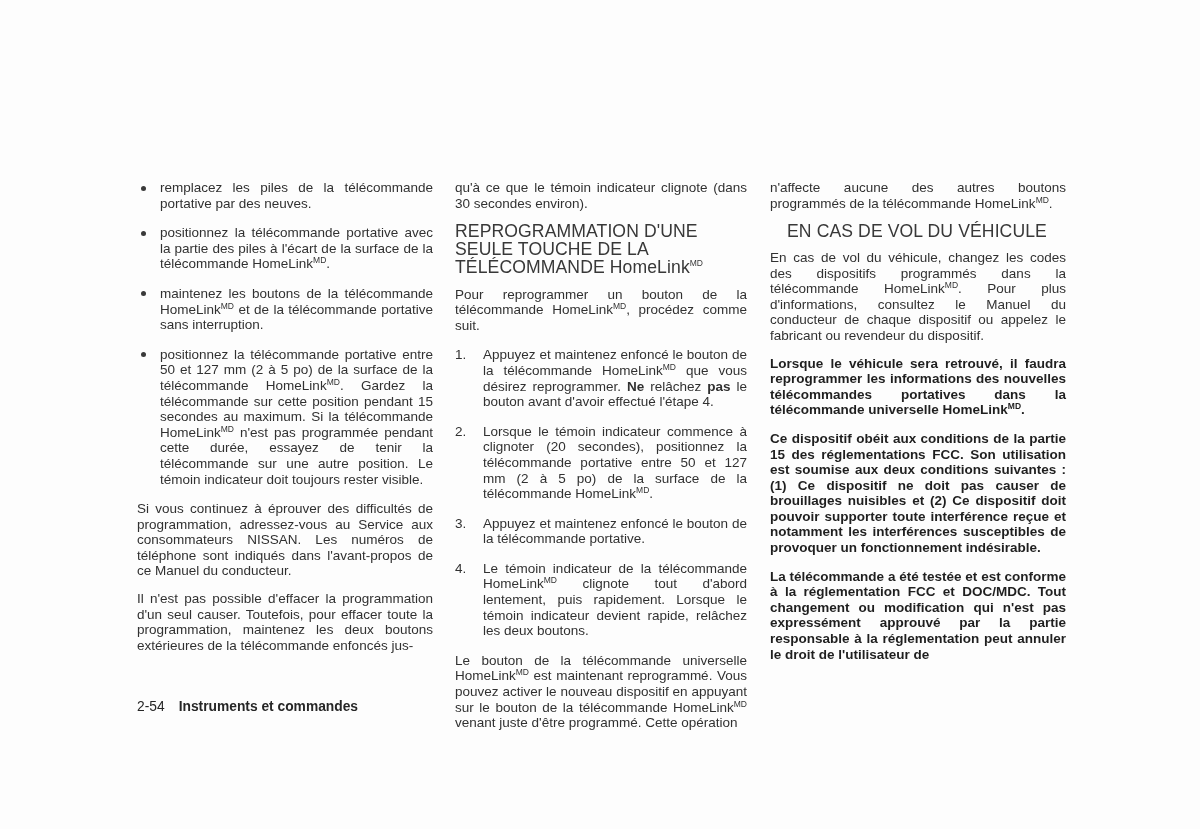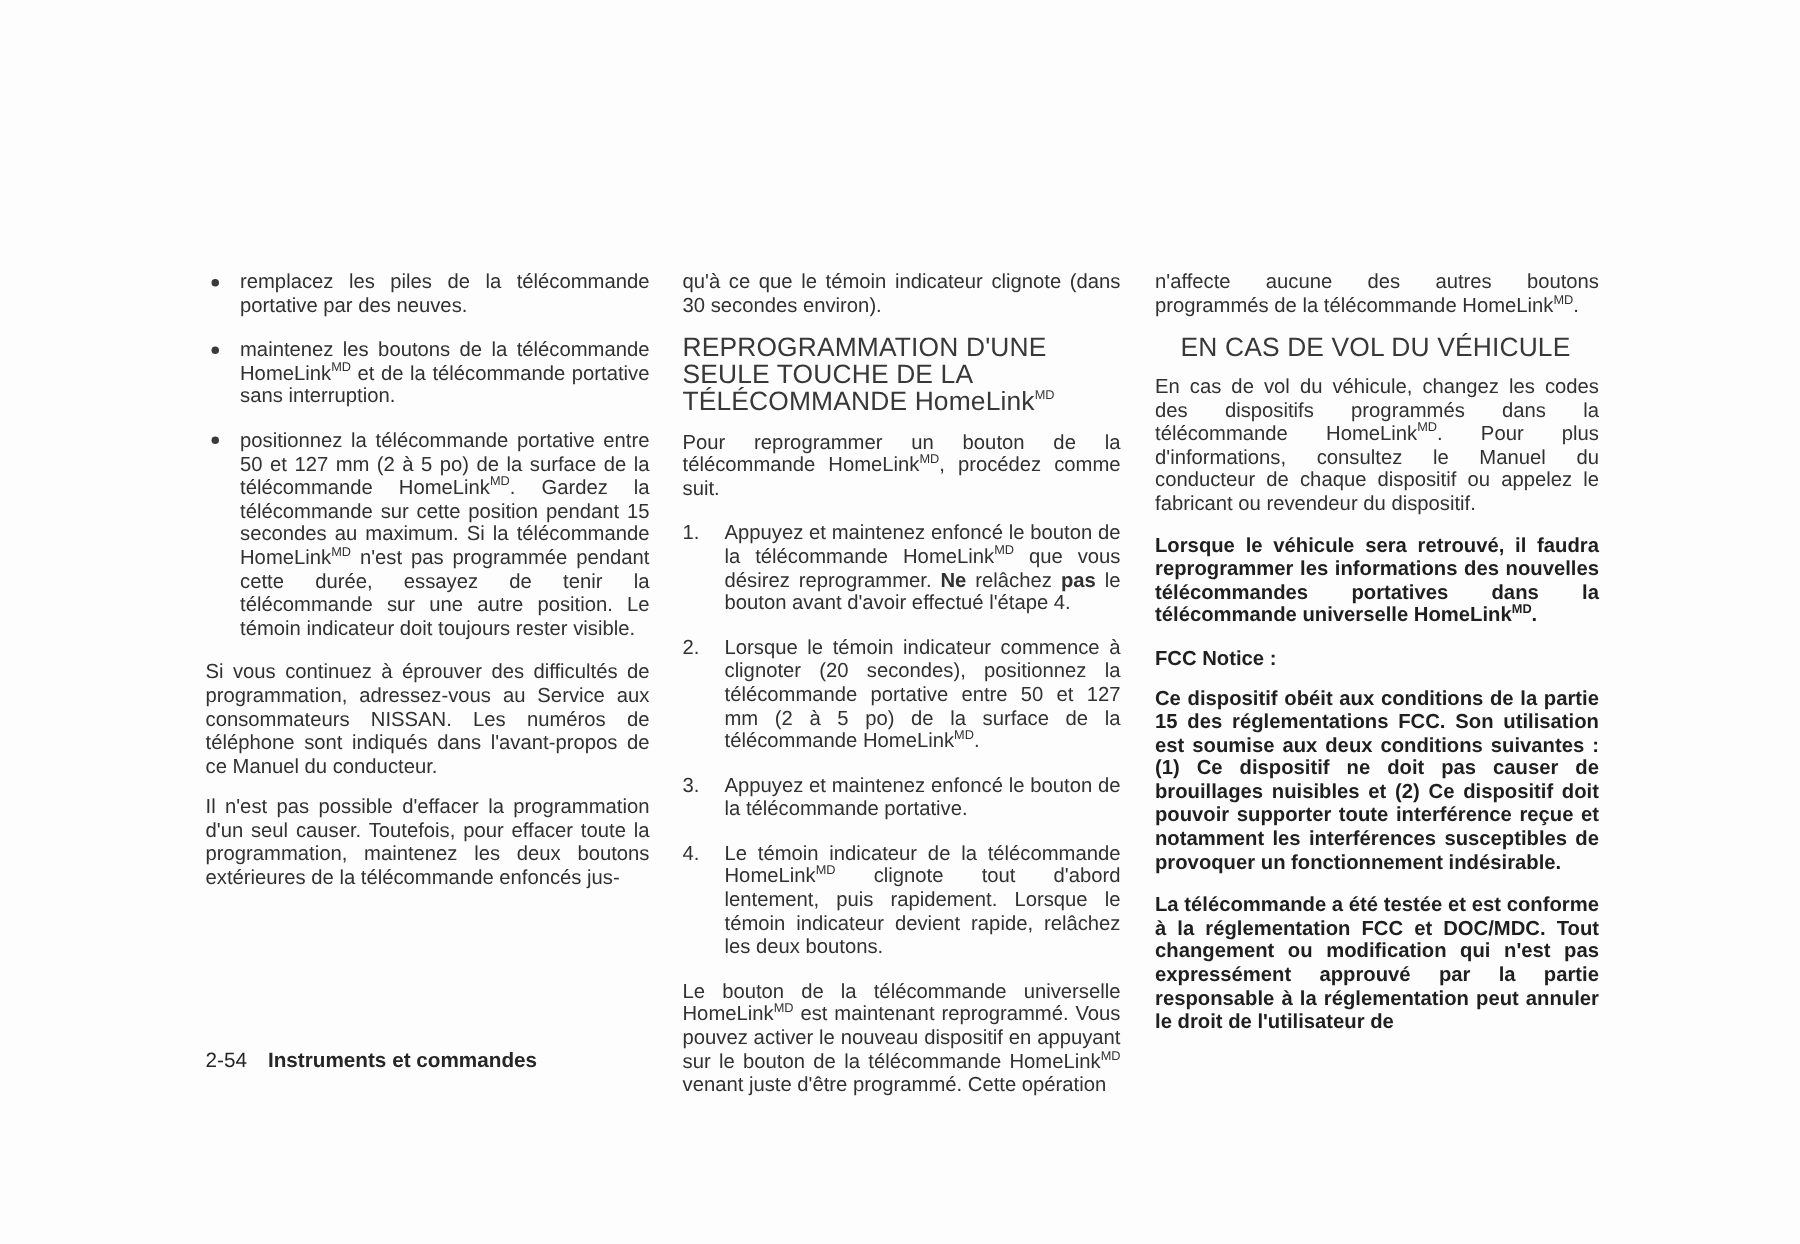--- a/index.html
+++ b/index.html
@@ -83,20 +83,21 @@
 </style>
 </head>
 <body>
 
 <div class="page">
   <div class="columns">
 
     <div class="col col-1">
       <ul class="bullets">
         <li>remplacez les piles de la télécommande portative par des neuves.</li>
+        <li>positionnez la télécommande portative avec la partie des piles à l'écart de la surface de la télécommande HomeLink<sup>MD</sup>.</li>
         <li>maintenez les boutons de la télécommande HomeLink<sup>MD</sup> et de la télécommande portative sans interruption.</li>
         <li>positionnez la télécommande portative entre 50 et 127 mm (2 à 5 po) de la surface de la télécommande HomeLink<sup>MD</sup>. Gardez la télécommande sur cette position pendant 15 secondes au maximum. Si la télécommande HomeLink<sup>MD</sup> n'est pas programmée pendant cette durée, essayez de tenir la télécommande sur une autre position. Le témoin indicateur doit toujours rester visible.</li>
       </ul>
       <p>Si vous continuez à éprouver des difficultés de programmation, adressez-vous au Service aux consommateurs NISSAN. Les numéros de téléphone sont indiqués dans l'avant-propos de ce Manuel du conducteur.</p>
       <p>Il n'est pas possible d'effacer la programmation d'un seul causer. Toutefois, pour effacer toute la programmation, maintenez les deux boutons extérieures de la télécommande enfoncés jus-</p>
     </div>
 
     <div class="col col-2">
       <p>qu'à ce que le témoin indicateur clignote (dans 30 secondes environ).</p>
       <h2>REPROGRAMMATION D'UNE SEULE TOUCHE DE LA TÉLÉCOMMANDE HomeLink<sup>MD</sup></h2>
@@ -120,21 +121,20 @@
         </li>
       </ol>
       <p>Le bouton de la télécommande universelle HomeLink<sup>MD</sup> est maintenant reprogrammé. Vous pouvez activer le nouveau dispositif en appuyant sur le bouton de la télécommande HomeLink<sup>MD</sup> venant juste d'être programmé. Cette opération</p>
     </div>
 
     <div class="col col-3">
       <p>n'affecte aucune des autres boutons programmés de la télécommande HomeLink<sup>MD</sup>.</p>
       <h2>EN CAS DE VOL DU VÉHICULE</h2>
       <p>En cas de vol du véhicule, changez les codes des dispositifs programmés dans la télécommande HomeLink<sup>MD</sup>. Pour plus d'informations, consultez le Manuel du conducteur de chaque dispositif ou appelez le fabricant ou revendeur du dispositif.</p>
       <p class="bold-para">Lorsque le véhicule sera retrouvé, il faudra reprogrammer les informations des nouvelles télécommandes portatives dans la télécommande universelle HomeLink<sup>MD</sup>.</p>
-      <p class="fcc-label">FCC Notice :</p>
       <p class="bold-para">Ce dispositif obéit aux conditions de la partie 15 des réglementations FCC. Son utilisation est soumise aux deux conditions suivantes : (1) Ce dispositif ne doit pas causer de brouillages nuisibles et (2) Ce dispositif doit pouvoir supporter toute interférence reçue et notamment les interférences susceptibles de provoquer un fonctionnement indésirable.</p>
       <p class="bold-para">La télécommande a été testée et est conforme à la réglementation FCC et DOC/MDC. Tout changement ou modification qui n'est pas expressément approuvé par la partie responsable à la réglementation peut annuler le droit de l'utilisateur de</p>
     </div>
 
   </div>
 
   <div class="footer">
     <span class="page-num">2-54</span><span class="section">Instruments et commandes</span>
   </div>
 </div>

